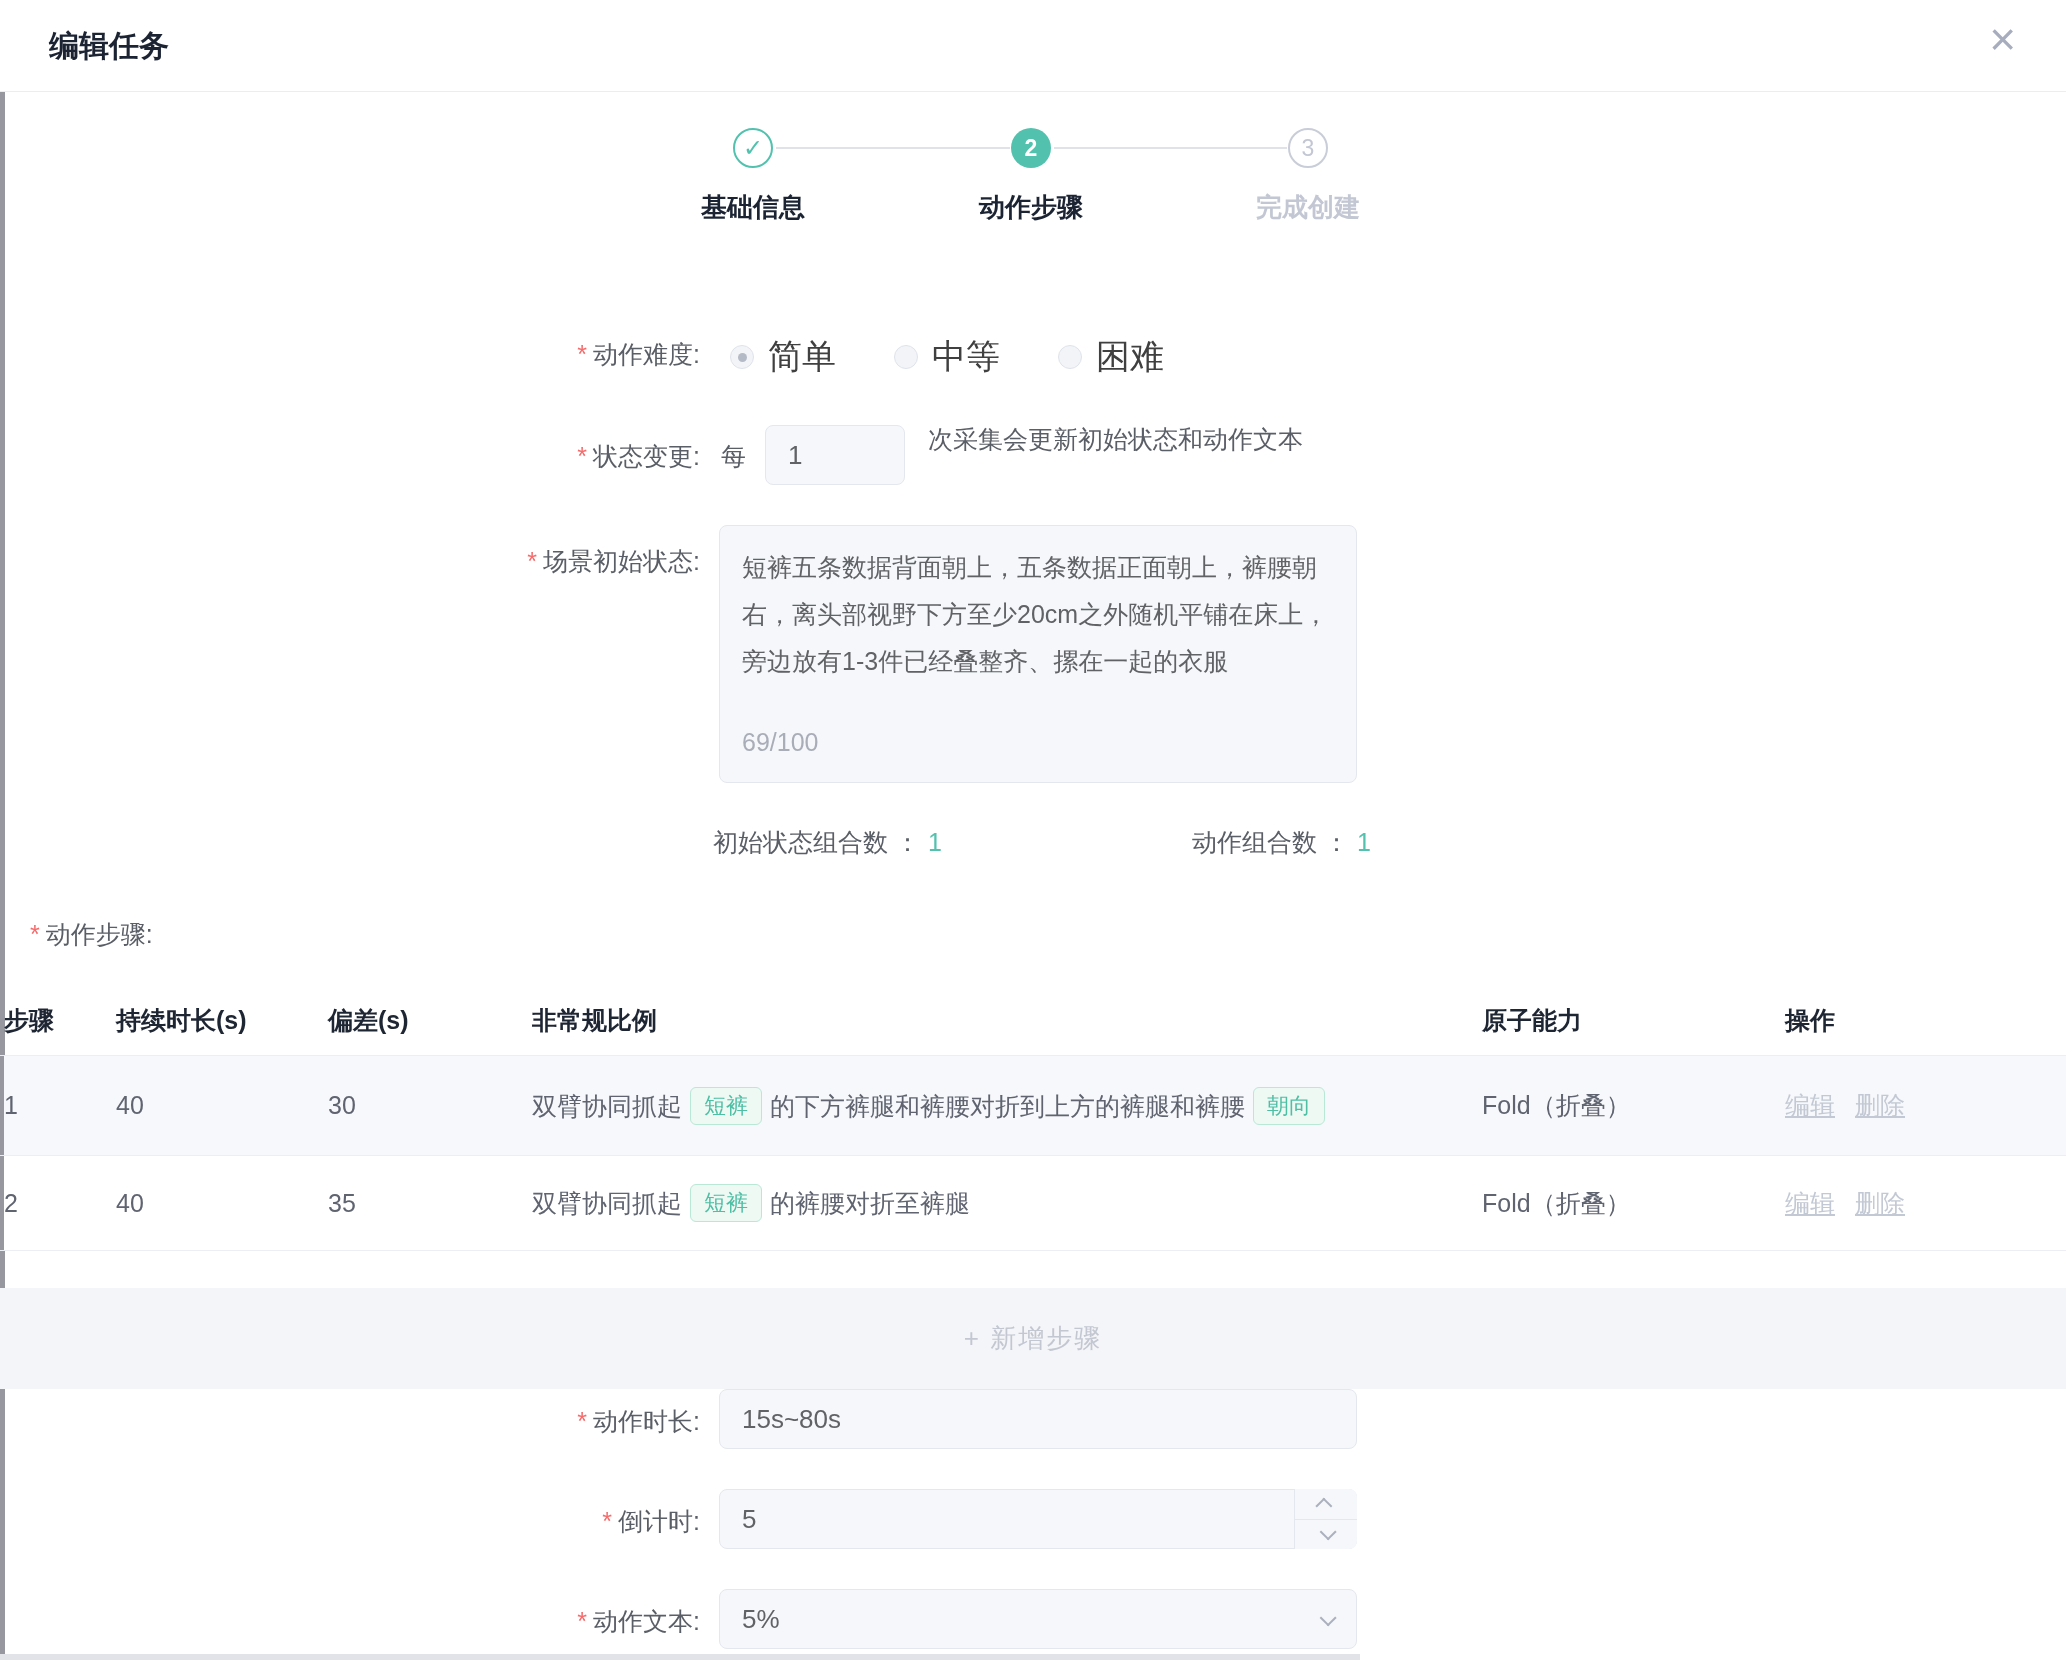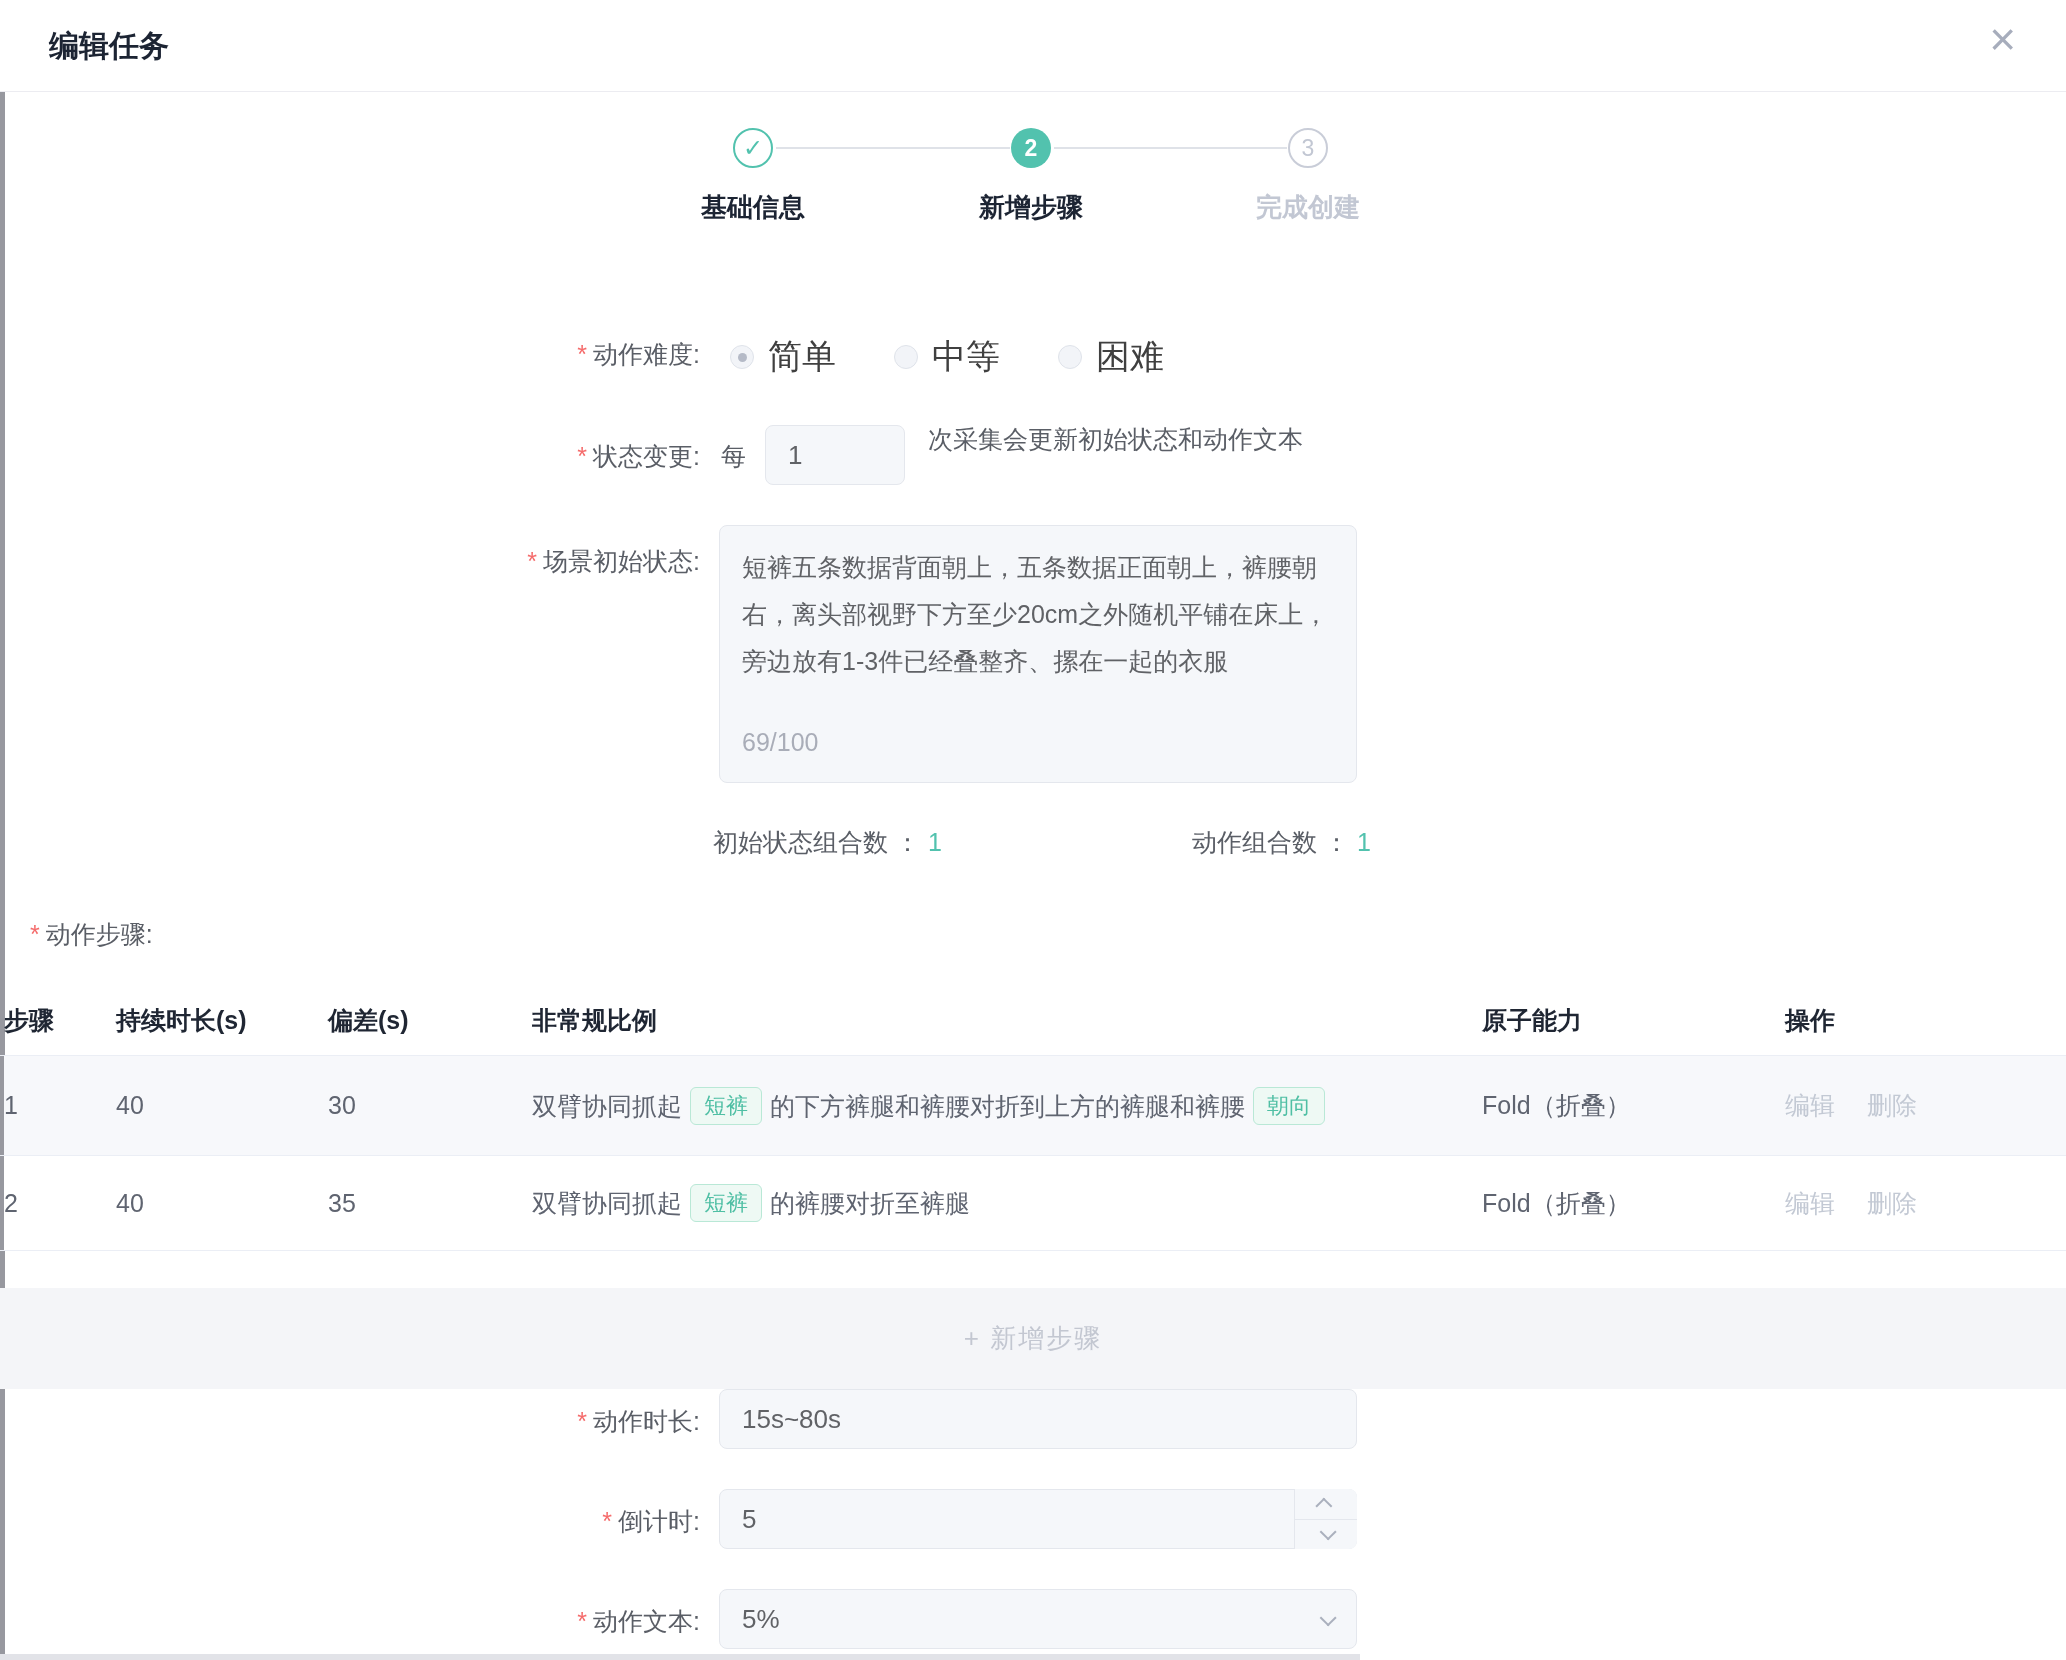--- a/index.html
+++ b/index.html
@@ -66,21 +66,21 @@
           align-items:center; font-size:25px; color:#5f6470; }
   .thead { top:985px; height:70px; font-weight:bold; color:#1f2633; }
   .hsep  { position:absolute; left:0; top:1055px; width:100%; height:1px; background:#ebeef5; }
   .row1  { top:1056px; height:99px; background:#f7f8fb; }
   .rsep1 { position:absolute; left:0; top:1155px; width:100%; height:1px; background:#ebeef5; }
   .row2  { top:1156px; height:94px; background:#fff; }
   .rsep2 { position:absolute; left:0; top:1250px; width:100%; height:1px; background:#ebeef5; }
   .cell { white-space:nowrap; overflow:visible; }
   .tag { display:inline-block; margin:0 8px; padding:3px 13px; border-radius:6px; background:#eef9f4;
          border:1px solid #b9e8d6; color:#4fbfa4; font-size:22px; line-height:30px; vertical-align:2px; }
-  .ops { display:flex; gap:32px; color:#c3c9d4; }
+  .ops { display:flex; gap:20px; color:#c3c9d4;text-decoration:underline; }
   .ops span { cursor:pointer; }
 
   .add-band { position:absolute; left:0; top:1288px; width:100%; height:101px; background:#f4f5f8;
               display:flex; align-items:center; justify-content:center; }
   .add-btn { font-size:26px; color:#c3c7d1; cursor:pointer; letter-spacing:2px; }
 
   
   .big-input { position:absolute; left:719px; width:638px; height:60px; background:#f5f7fa;
                border:1px solid #e4e7ed; border-radius:8px; font-size:26px; color:#606266;
                display:flex; align-items:center; padding-left:22px; }
@@ -108,21 +108,21 @@
     <div class="dlg-title">编辑任务</div>
     <div class="close">×</div>
   </div>
 
   <div class="sline l1"></div>
   <div class="sline l2"></div>
   <div class="scircle done">✓</div>
   <div class="scircle active">2</div>
   <div class="scircle todo">3</div>
   <div class="slabel s1">基础信息</div>
-  <div class="slabel s2">新增步骤</div>
+  <div class="slabel s2">动作步骤</div>
   <div class="slabel s3">完成创建</div>
 
   <div class="flabel" style="top:338px;"><span class="req">*</span><span>动作难度:</span></div>
   <div class="radio-group">
     <div class="radio-opt checked">
       <span class="radio-circle">
           <span class="dot"></span>
         </span>
       <span class="radio-text">简单</span>
     </div>

